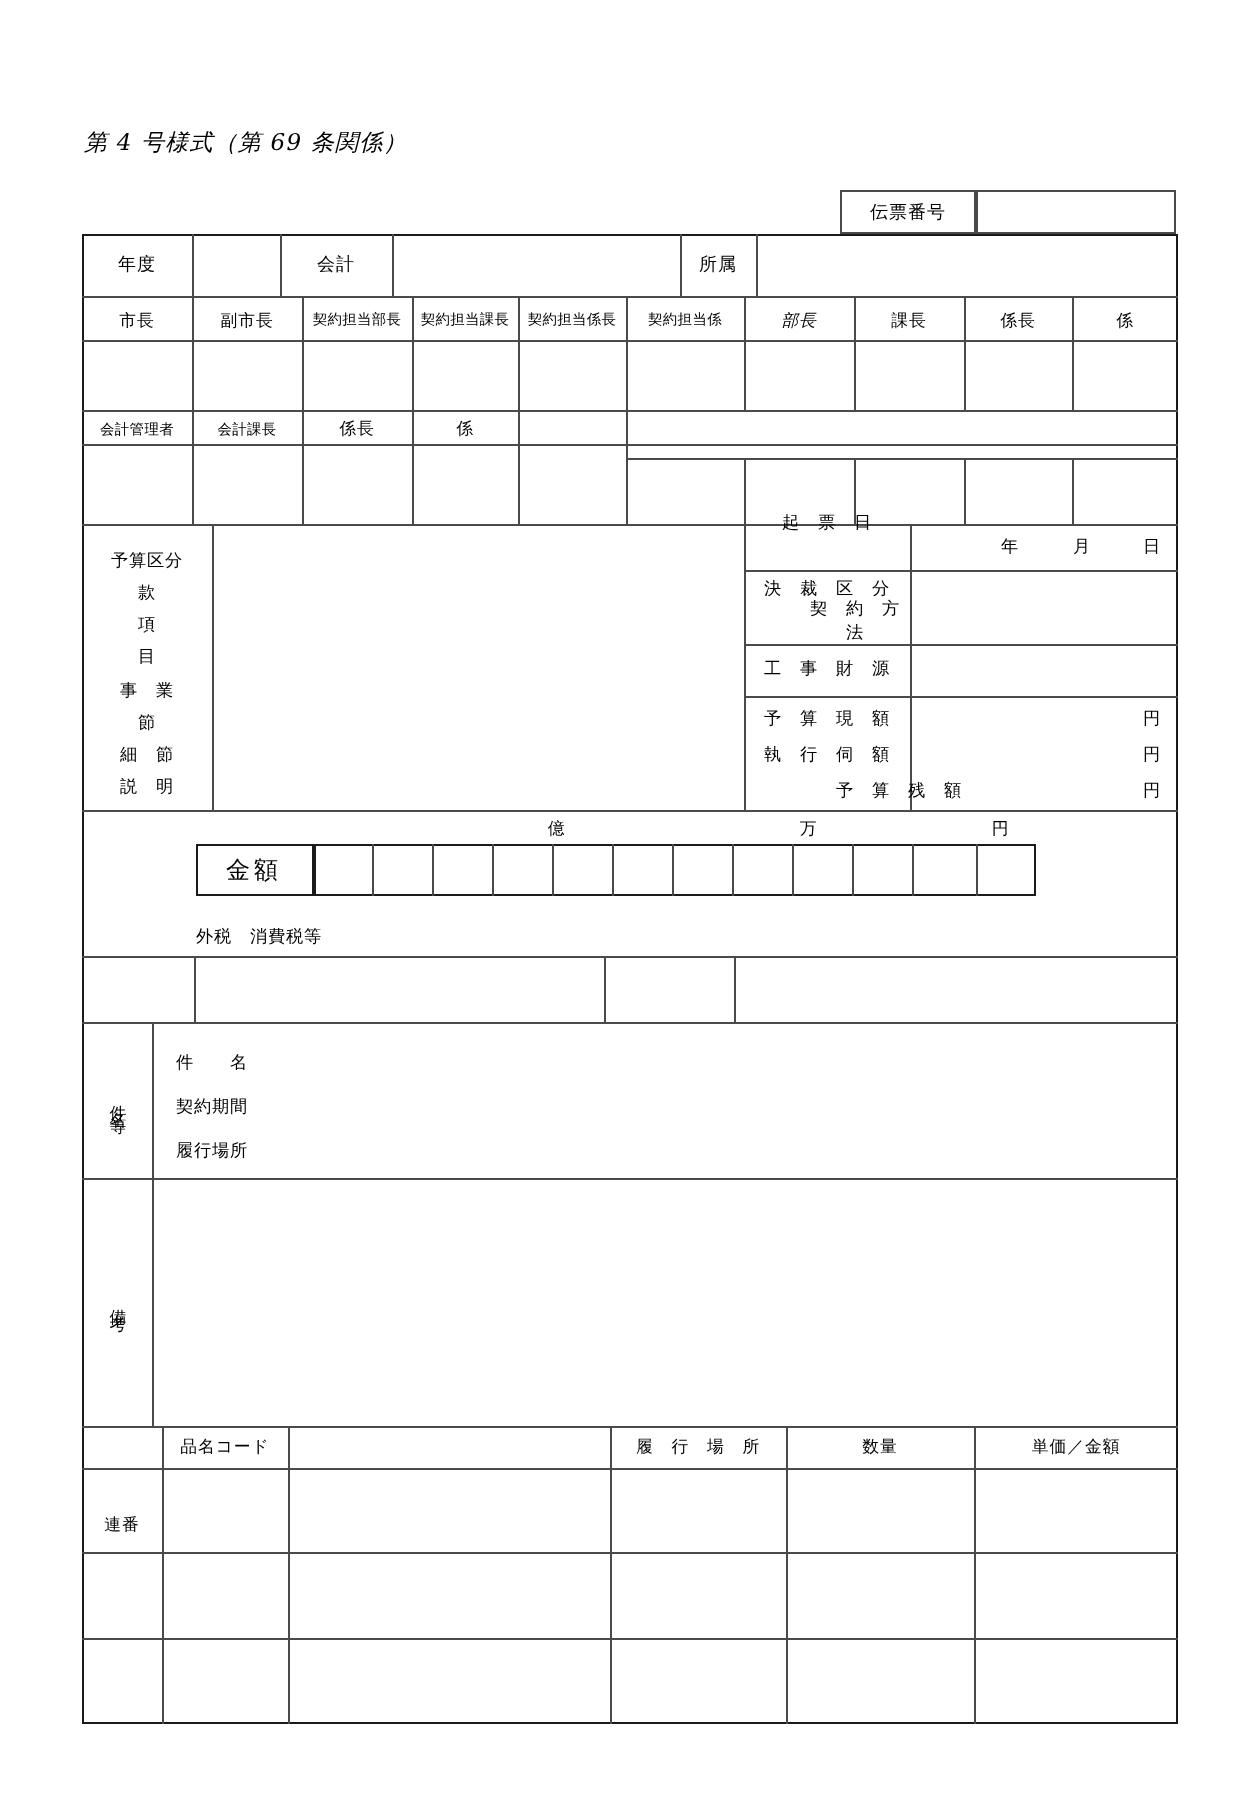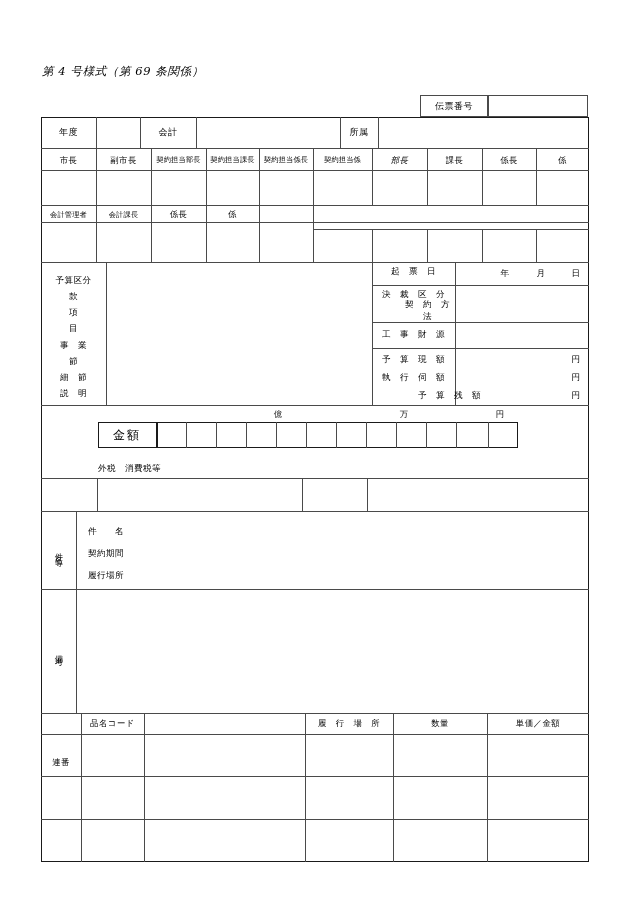--- a/index.html
+++ b/index.html
@@ -178,21 +178,21 @@
   <div class="abs ctr t-lbl" style="left:41px; top:371px; width:65px; height:14px;">細　節</div>
   <div class="abs ctr t-lbl" style="left:41px; top:387px; width:65px; height:14px;">説　明</div>
 
   <div class="abs lft t-mid" style="left:110px; top:262px; width:258px; height:143px;"></div>
 
   <div class="abs ln-h" style="left:372px; top:285px; width:217px;"></div>
   <div class="abs ln-h" style="left:372px; top:322px; width:217px;"></div>
   <div class="abs ln-h" style="left:372px; top:348px; width:217px;"></div>
   <div class="abs ln-v" style="left:455px; top:262px; height:143px;"></div>
 
-  <div class="abs ctr t-lbl" style="left:372px; top:260px; width:83px; height:23px;">起　票　日</div>
+  <div class="abs ctr t-lbl" style="left:372px; top:250px; width:83px; height:23px;">起　票　日</div>
   <div class="abs" style="left:455px; top:262px; width:134px; height:23px;">
     <div class="abs ctr t-lbl" style="left:42px; top:4px; width:16px; height:15px;">年</div>
     <div class="abs ctr t-lbl" style="left:78px; top:4px; width:16px; height:15px;">月</div>
     <div class="abs ctr t-lbl" style="left:113px; top:4px; width:16px; height:15px;">日</div>
   </div>
 
   <div class="abs ctr t-lbl" style="left:372px; top:288px; width:83px; height:14px;">決　裁　区　分</div>
   <div class="abs ctr t-lbl" style="left:372px; top:304px; width:83px; height:14px;padding-left:28px;">契　約　方　法</div>
   <div class="abs lft t-lbl" style="left:459px; top:285px; width:128px; height:18px;"></div>
   <div class="abs lft t-lbl" style="left:459px; top:303px; width:128px; height:18px;"></div>

